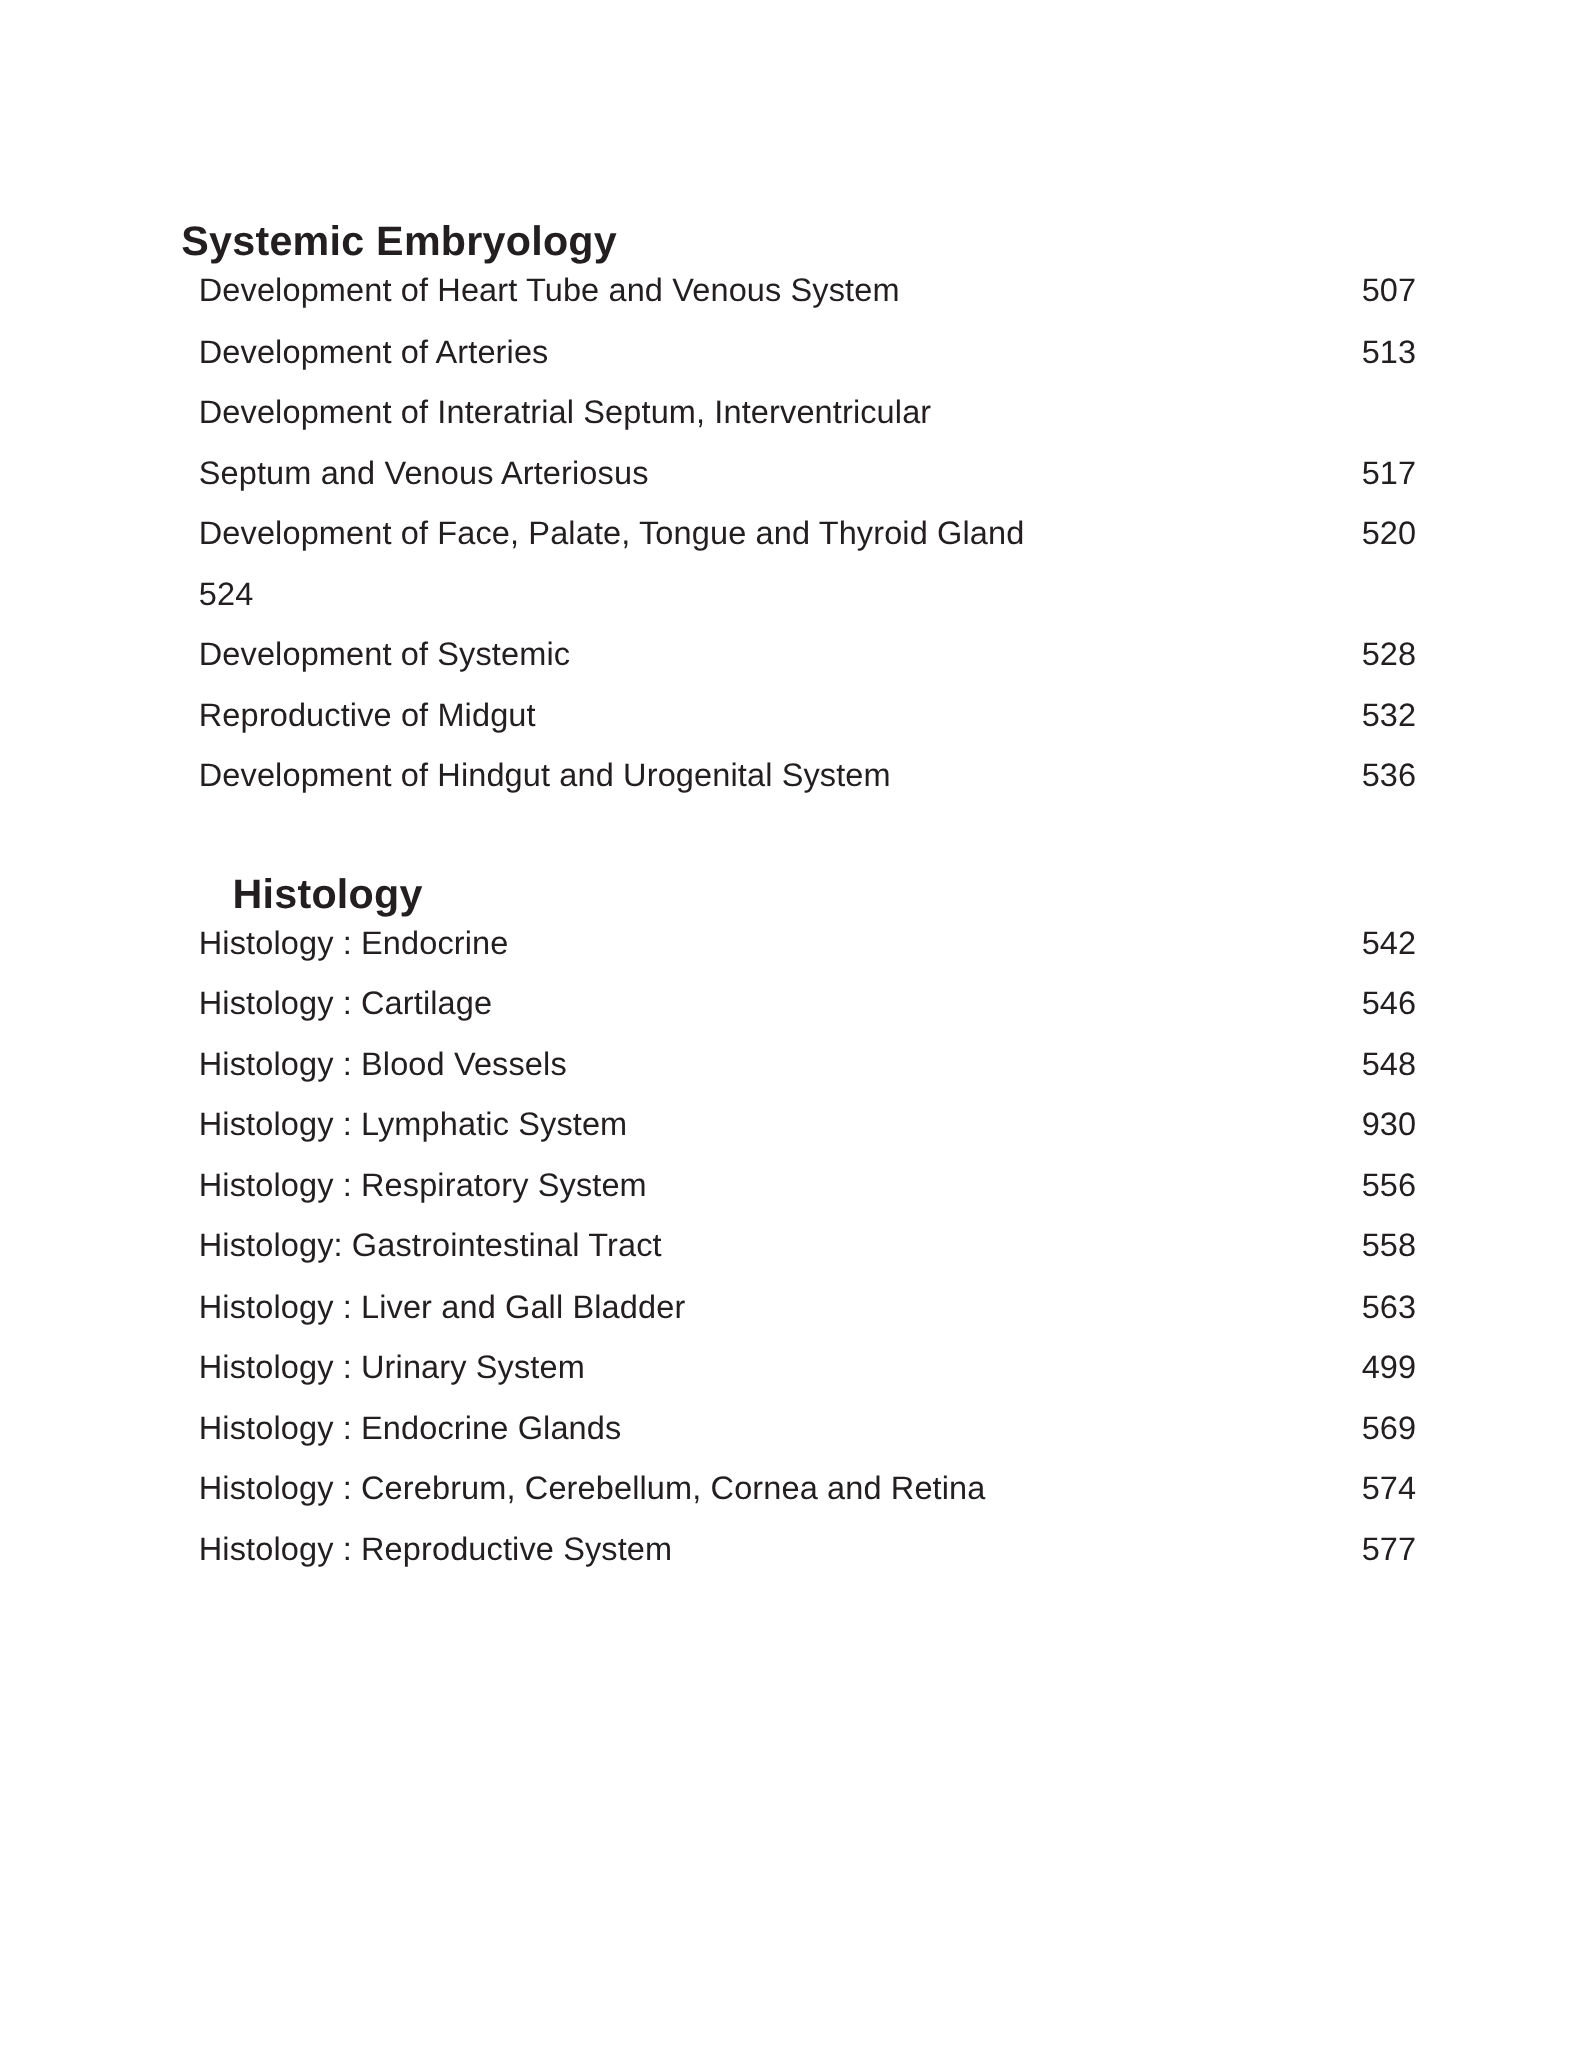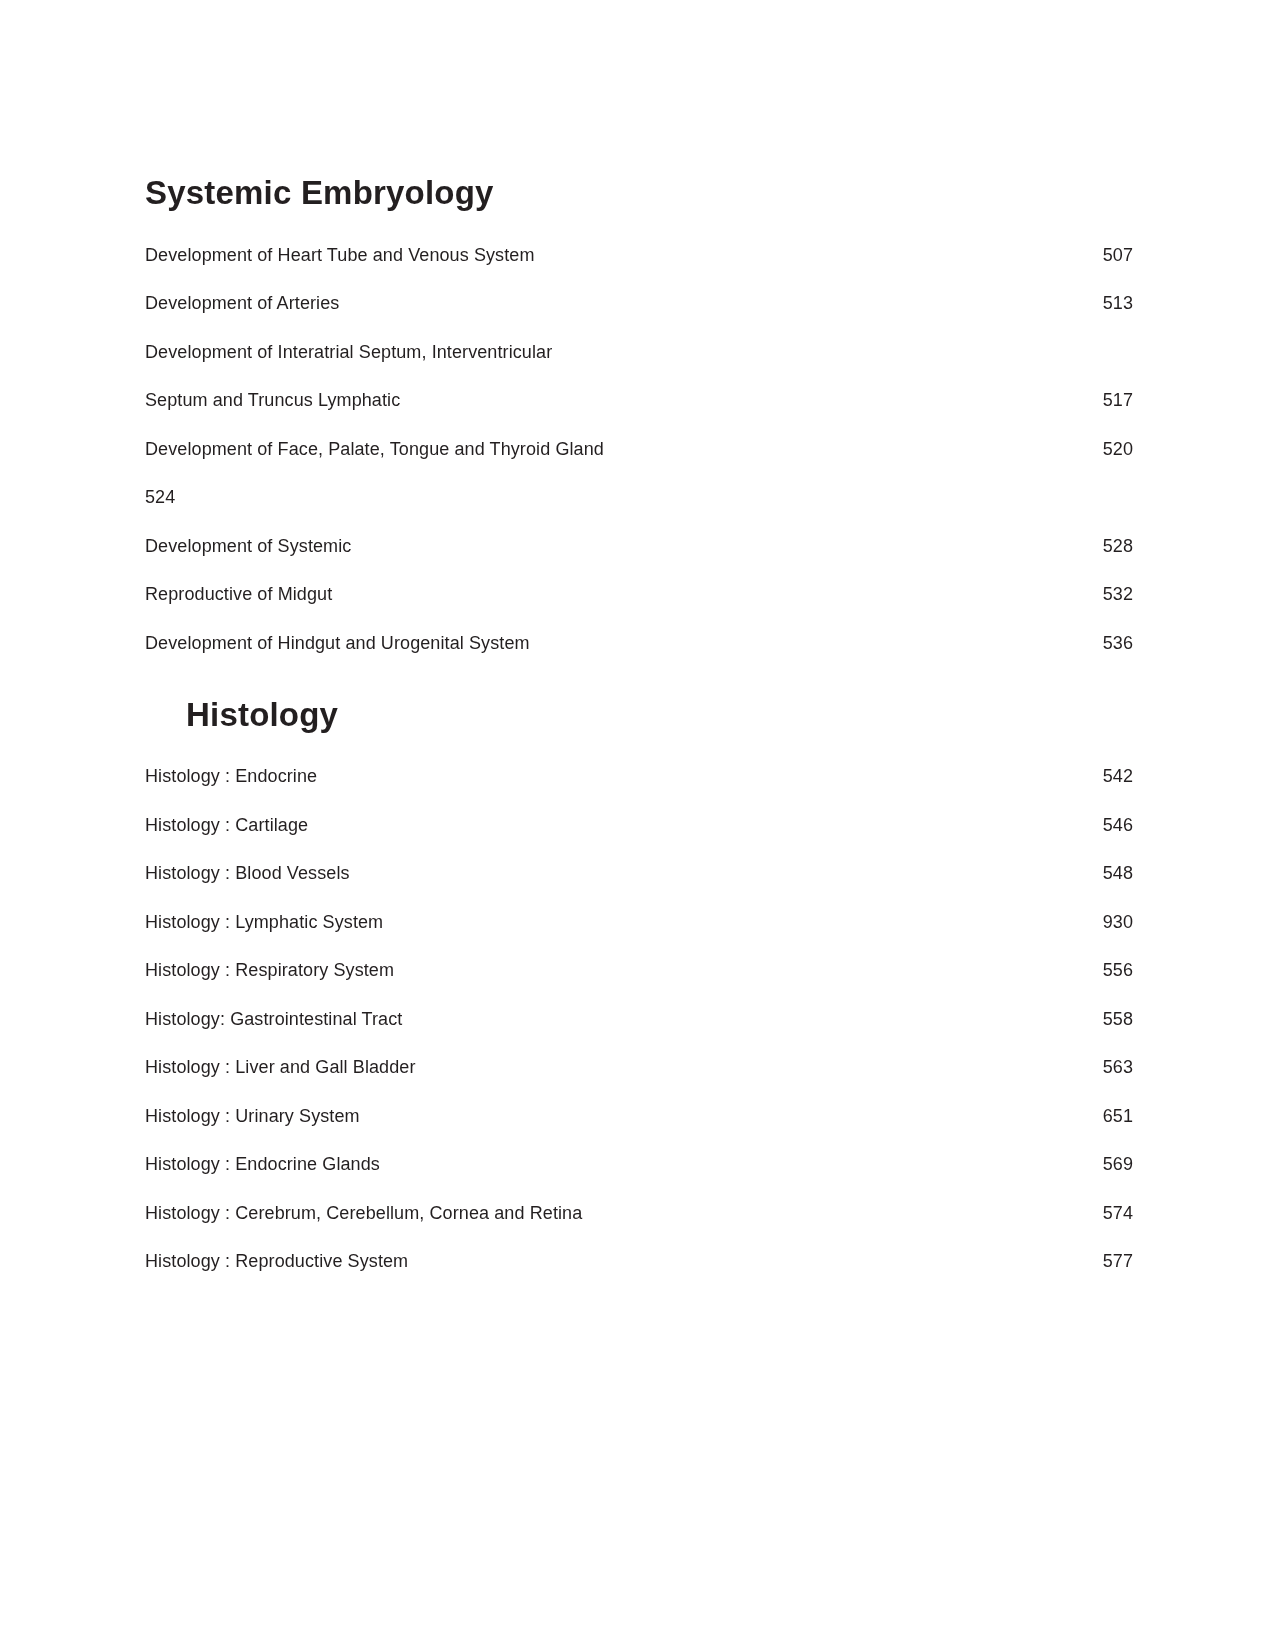--- a/index.html
+++ b/index.html
@@ -37,23 +37,24 @@
     margin-left: 41px;
   }
   .entries {
     margin: 0;
     padding: 0;
   }
   .entry-row {
     height: 48.5px;
     display: flex;
     justify-content: space-between;
-    align-items: flex-end;
-    font-size: 18px;
+    align-items: flex-start;
+    font-size: 26px;
     letter-spacing: 0.1px;
+    margin-left: 14px;
   }
   .entry-title {
     white-space: nowrap;
   }
   .entry-page {
     white-space: nowrap;
     text-align: right;
   }
 </style>
 </head>
@@ -73,21 +74,21 @@
     <span class="entry-title">Development of Arteries</span>
     <span class="entry-page">513</span>
   </div>
 
   <div class="entry-row">
     <span class="entry-title">Development of Interatrial Septum, Interventricular</span>
     <span class="entry-page"></span>
   </div>
 
   <div class="entry-row">
-    <span class="entry-title">Septum and Truncus Lymphatic</span>
+    <span class="entry-title">Septum and Venous Arteriosus</span>
     <span class="entry-page">517</span>
   </div>
 
   <div class="entry-row">
     <span class="entry-title">Development of Face, Palate, Tongue and Thyroid Gland</span>
     <span class="entry-page">520</span>
   </div>
 
   <div class="entry-row">
     <span class="entry-page">524</span>
@@ -143,21 +144,21 @@
     <span class="entry-page">558</span>
   </div>
 
   <div class="entry-row">
     <span class="entry-title">Histology : Liver and Gall Bladder</span>
     <span class="entry-page">563</span>
   </div>
 
   <div class="entry-row">
     <span class="entry-title">Histology : Urinary System</span>
-    <span class="entry-page">651</span>
+    <span class="entry-page">499</span>
   </div>
 
   <div class="entry-row">
     <span class="entry-title">Histology : Endocrine Glands</span>
     <span class="entry-page">569</span>
   </div>
 
   <div class="entry-row">
     <span class="entry-title">Histology : Cerebrum, Cerebellum, Cornea and Retina</span>
     <span class="entry-page">574</span>

